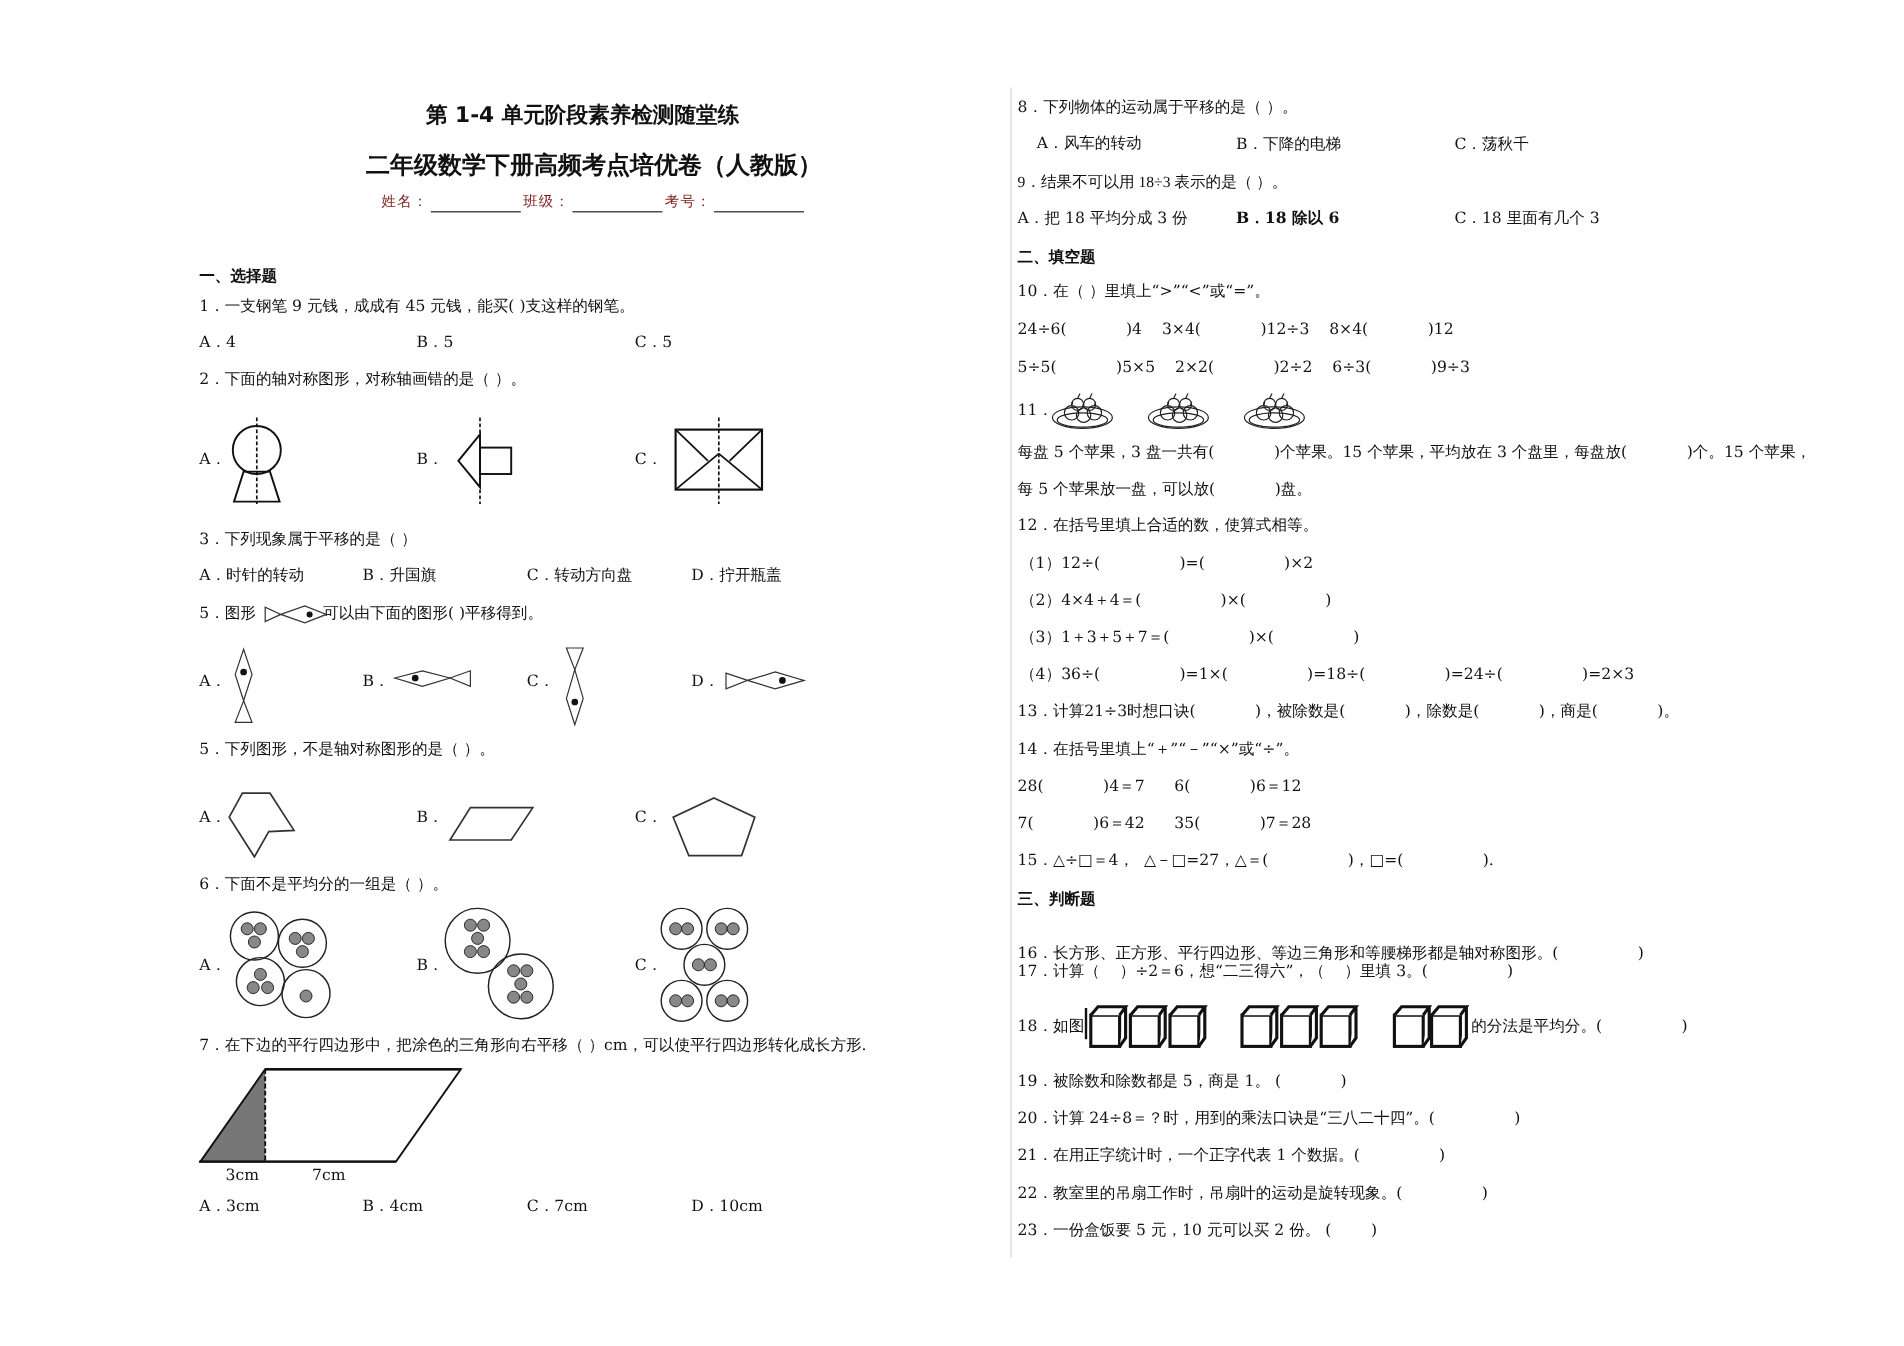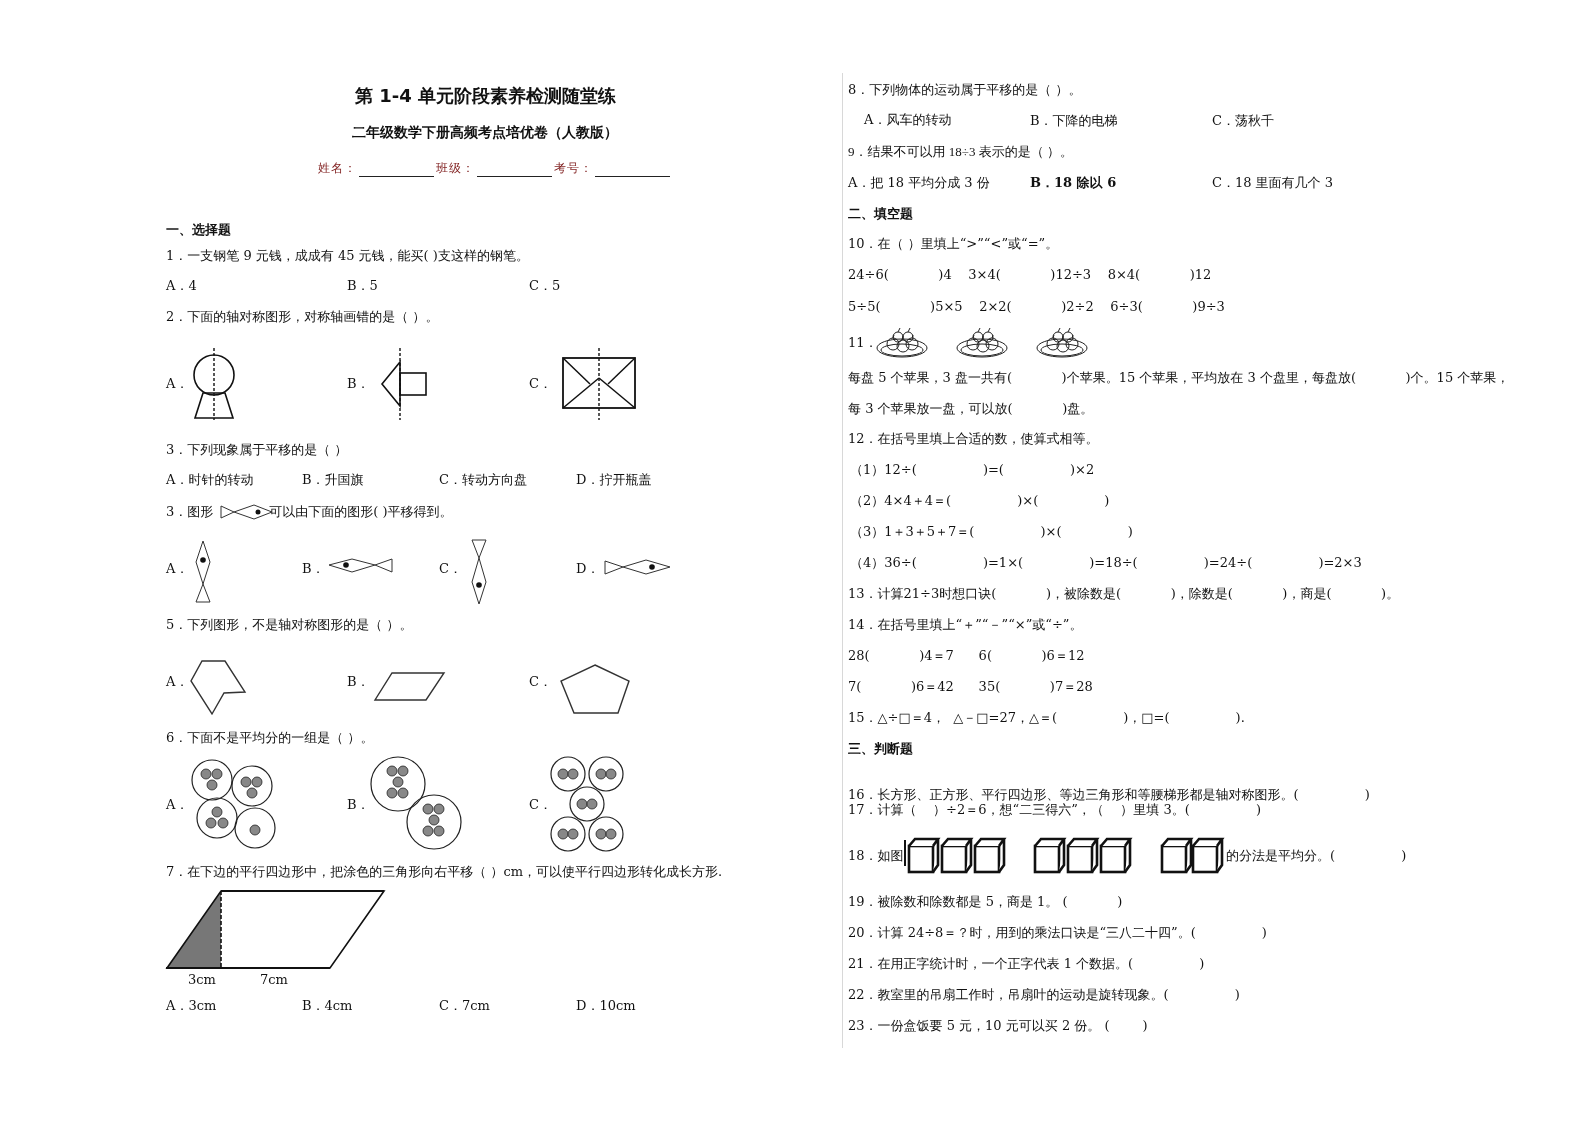--- a/index.html
+++ b/index.html
@@ -1,21 +1,21 @@
 <!DOCTYPE html>
 <html><head>
 <meta charset="utf-8">
 <style>
   * { margin: 0; padding: 0; box-sizing: border-box; }
   html, body { width: 1587px; height: 1122px; background: #ffffff; overflow: hidden; }
   body { position: relative; font-family: "DejaVu Serif", "Liberation Serif", serif; color: #111; }
   .abs { position: absolute; white-space: nowrap; }
   .t { font-size: 13px; line-height: 16px; }
   .title1 { font-family: "DejaVu Sans", "Liberation Sans", sans-serif; font-weight: bold; font-size: 18px; }
-  .title2 { font-family: "DejaVu Sans", "Liberation Sans", sans-serif; font-weight: bold; font-size: 14px; margin-left: 47px; }
+  .title2 { font-family: "DejaVu Sans", "Liberation Sans", sans-serif; font-weight: bold; font-size: 20px; }
   .info { font-size: 12px; color: #7f1d1d; letter-spacing: 1px; }
   .blank { display: inline-block; width: 75px; border-bottom: 1px solid #222; height: 12px; vertical-align: bottom; margin: 0 2px; }
   .sec { font-family: "DejaVu Sans", "Liberation Sans", sans-serif; font-weight: bold; font-size: 13px; }
   .divider { position: absolute; left: 842px; top: 73px; width: 1px; height: 975px; background: #d8d8d8; }
   svg { position: absolute; overflow: visible; }
 </style>
 </head>
 <body>
 
 <div class="abs title1" style="left:355px;top:84px;">第 1-4 单元阶段素养检测随堂练</div>
@@ -54,21 +54,21 @@
   <line x1="37" y1="0" x2="37" y2="72" stroke="#111" stroke-width="1.4" stroke-dasharray="3,2"></line>
 </svg>
 
 <div class="abs t" style="left:166px;top:442px;">3．下列现象属于平移的是（        ）</div>
 <div class="abs t" style="left:166px;top:472px;">A．时针的转动</div>
 <div class="abs t" style="left:302px;top:472px;">B．升国旗</div>
 <div class="abs t" style="left:439px;top:472px;">C．转动方向盘</div>
 <div class="abs t" style="left:576px;top:472px;">D．拧开瓶盖</div>
 
 <div class="abs t" style="left:166px;top:504px;">
-  <span>3．图形</span><span style="display:inline-block;width:56px;"></span><span>可以由下面的图形(    )平移得到。</span>
+  <span>5．图形</span><span style="display:inline-block;width:56px;"></span><span>可以由下面的图形(    )平移得到。</span>
 </div>
 <svg style="left:220px;top:504px;" width="54" height="16">
   <polygon points="1,2 1,14 14,8" fill="none" stroke="#333" stroke-width="1"></polygon>
   <polygon points="14,8 34,1 52,8 34,15" fill="none" stroke="#333" stroke-width="1"></polygon>
   <circle cx="38" cy="8" r="2.5" fill="#111"></circle>
 </svg>
 
 <div class="abs t" style="left:166px;top:561px;">A．</div>
 <svg style="left:194px;top:540px;" width="18" height="66">
   <polygon points="9,1 16,22 9,44 2,22" fill="none" stroke="#333" stroke-width="1"></polygon>
@@ -234,21 +234,21 @@
       <circle cx="17" cy="18" r="6"></circle>
         <circle cx="27" cy="20" r="6"></circle>
         <circle cx="36" cy="18" r="6"></circle>
         <circle cx="22" cy="11" r="5"></circle>
         <circle cx="32" cy="11" r="5"></circle>
       <path d="M22 6 l2 -4 M32 6 l2 -4 M26 14 l1 -4 M17 12 l1 -3 M36 12 l1 -3"></path>
     </g>
   </g>
 </svg>
 <div class="abs t" style="left:848px;top:370px;white-space:pre;">每盘 5 个苹果，3 盘一共有(            )个苹果。15 个苹果，平均放在 3 个盘里，每盘放(            )个。15 个苹果，</div>
-<div class="abs t" style="left:848px;top:401px;white-space:pre;">每 3 个苹果放一盘，可以放(            )盘。</div>
+<div class="abs t" style="left:848px;top:401px;white-space:pre;">每 5 个苹果放一盘，可以放(            )盘。</div>
 
 <div class="abs t" style="left:848px;top:431px;">12．在括号里填上合适的数，使算式相等。</div>
 <div class="abs t" style="left:850px;top:462px;white-space:pre;">（1）12÷(                )=(                )×2</div>
 <div class="abs t" style="left:850px;top:493px;white-space:pre;">（2）4×4＋4＝(                )×(                )</div>
 <div class="abs t" style="left:850px;top:524px;white-space:pre;">（3）1＋3＋5＋7＝(                )×(                )</div>
 <div class="abs t" style="left:850px;top:555px;white-space:pre;">（4）36÷(                )=1×(                )=18÷(                )=24÷(                )=2×3</div>
 
 <div class="abs t" style="left:848px;top:586px;white-space:pre;">13．计算21÷3时想口诀(            )，被除数是(            )，除数是(            )，商是(            )。</div>
 
 <div class="abs t" style="left:848px;top:617px;">14．在括号里填上“＋”“－”“×”或“÷”。</div>

